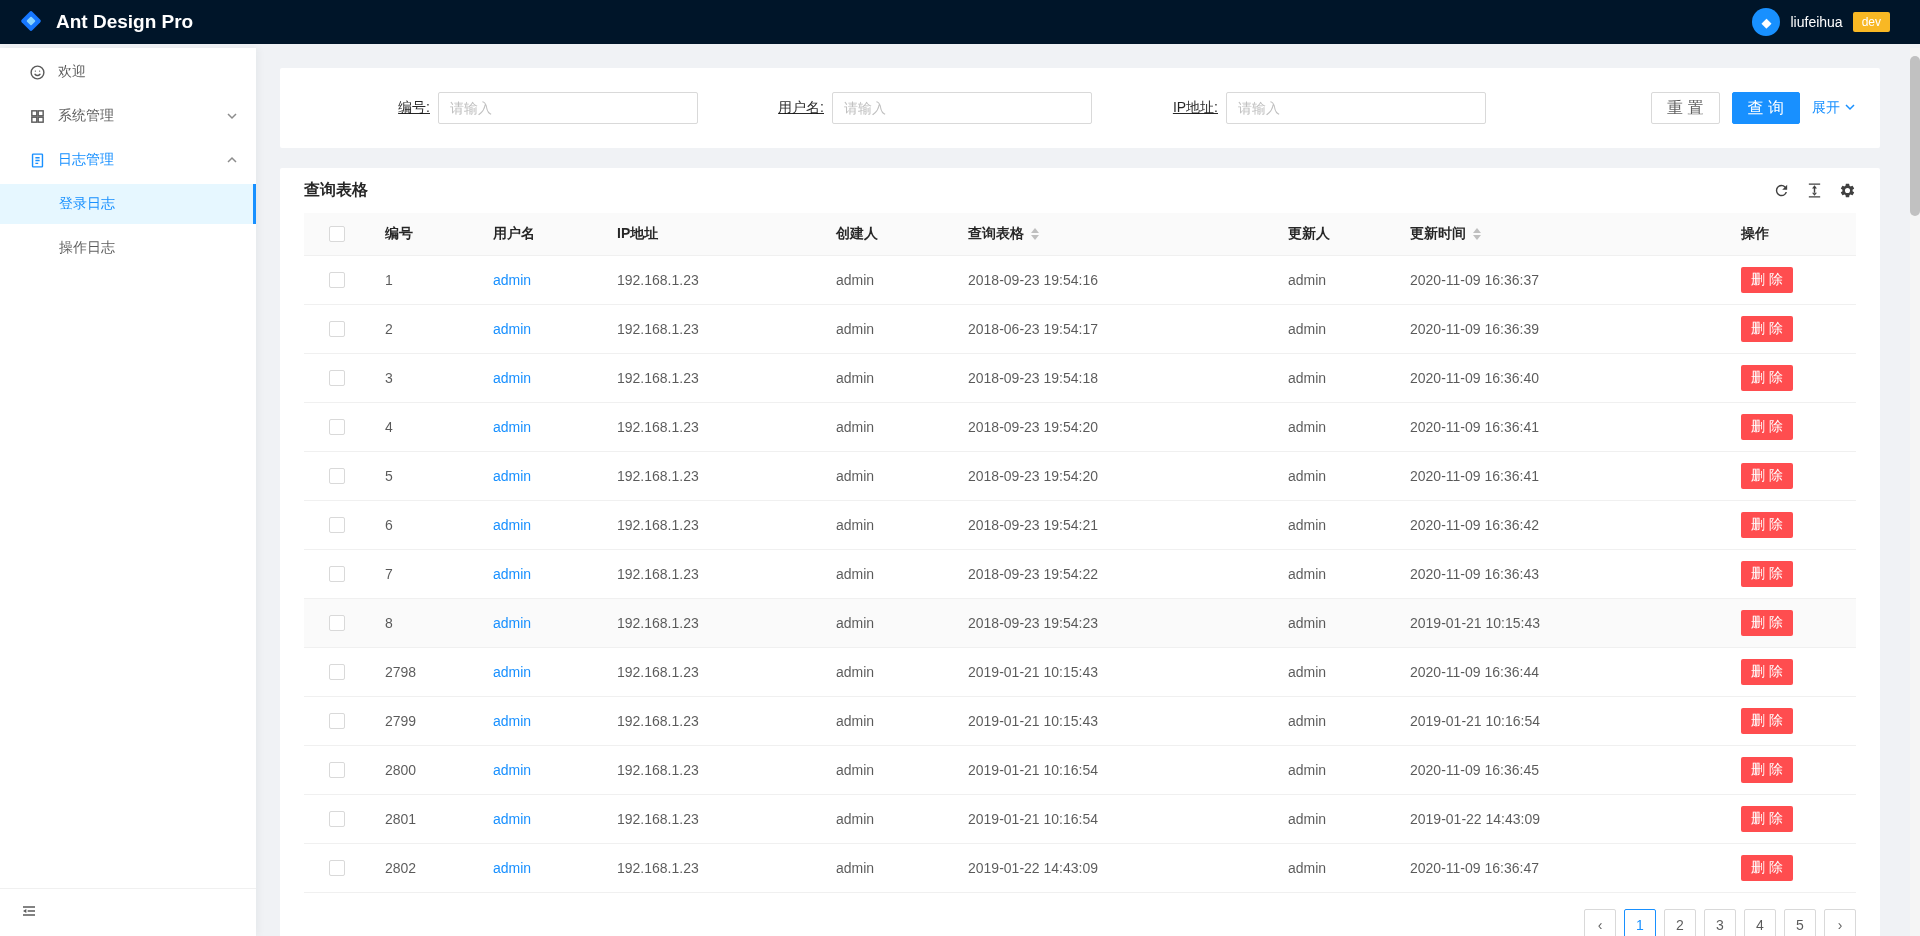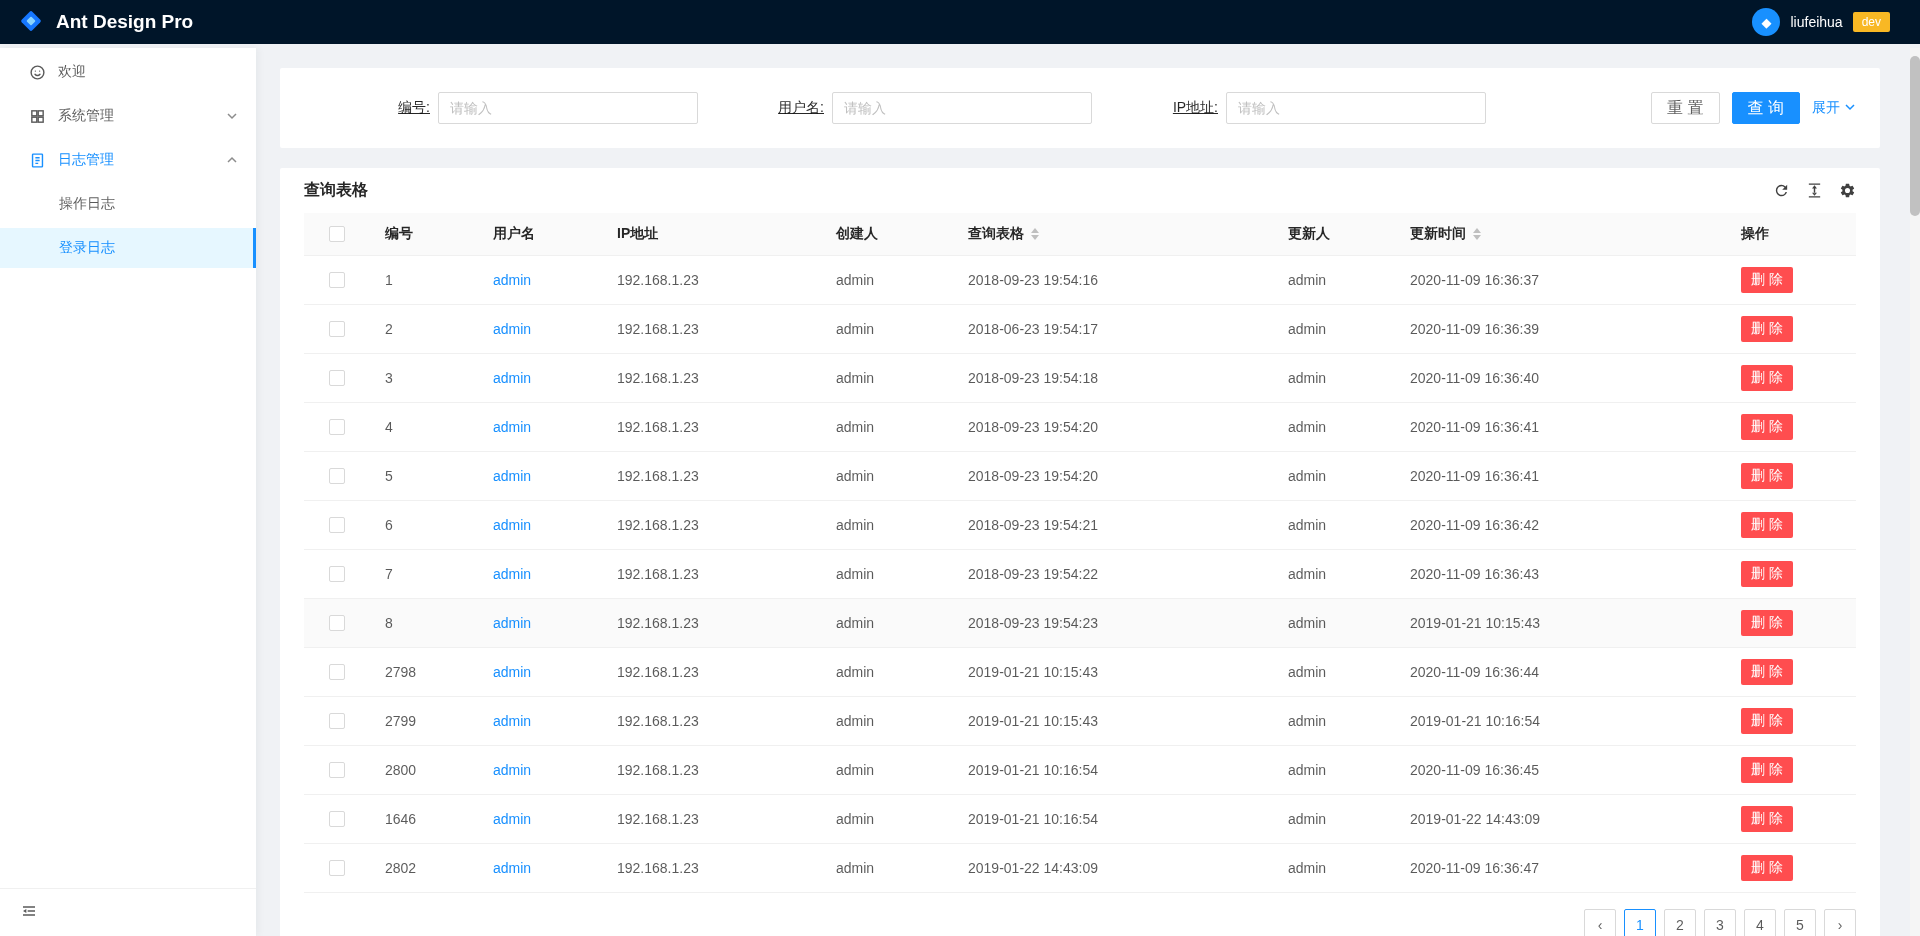--- a/index.html
+++ b/index.html
@@ -151,26 +151,26 @@
         </svg>
       </span>
       <span class="label">日志管理</span>
       <span class="chev">
         <svg viewBox="0 0 12 12" width="12" height="12">
             <path d="M2 8l4-4 4 4" fill="none" stroke="currentColor" stroke-width="1.5"></path>
           </svg>
       </span>
     </div>
 
+    <div class="submenu-item selected">
+      <span class="label">登录日志</span>
+    </div>
+
     <div class="submenu-item">
       <span class="label">操作日志</span>
-    </div>
-
-    <div class="submenu-item selected">
-      <span class="label">登录日志</span>
     </div>
 
   </div>
   <div class="sidebar-footer">
     <span>
       <svg viewBox="0 0 24 24" width="16" height="16" fill="currentColor">
         <path d="M3 5h18v2H3zM10 11h11v2H10zM3 17h18v2H3zM8 9l-5 3 5 3z"></path>
       </svg>
     </span>
   </div>
@@ -427,21 +427,21 @@
     <td>admin</td>
     <td>2020-11-09 16:36:45</td>
     <td>
       <button class="btn-danger">删 除</button>
     </td>
   </tr>
           <tr>
     <td class="cell-check">
       <span class="checkbox"></span>
     </td>
-    <td>1646</td>
+    <td>2801</td>
     <td><a class="link">admin</a></td>
     <td>192.168.1.23</td>
     <td>admin</td>
     <td>2019-01-21 10:16:54</td>
     <td>admin</td>
     <td>2019-01-22 14:43:09</td>
     <td>
       <button class="btn-danger">删 除</button>
     </td>
   </tr>

